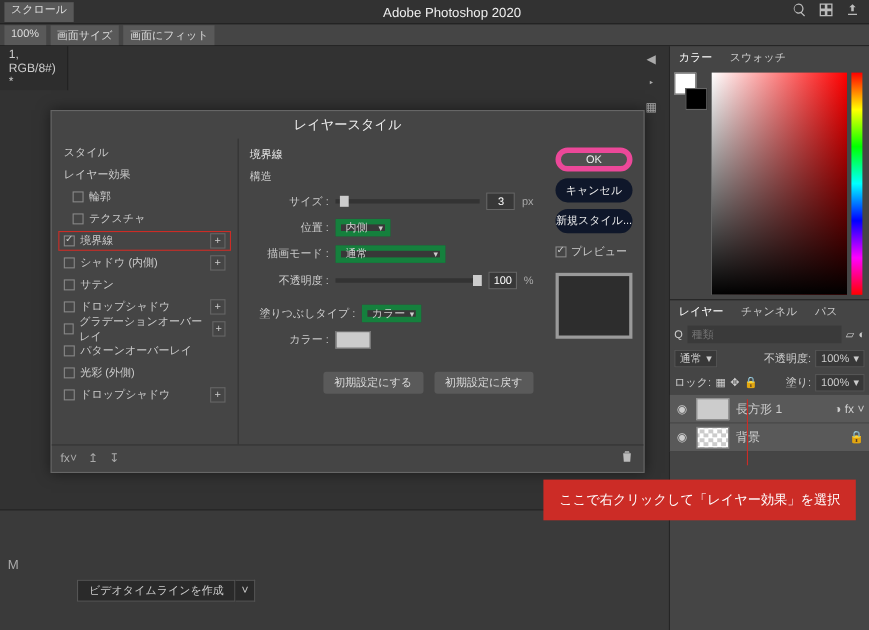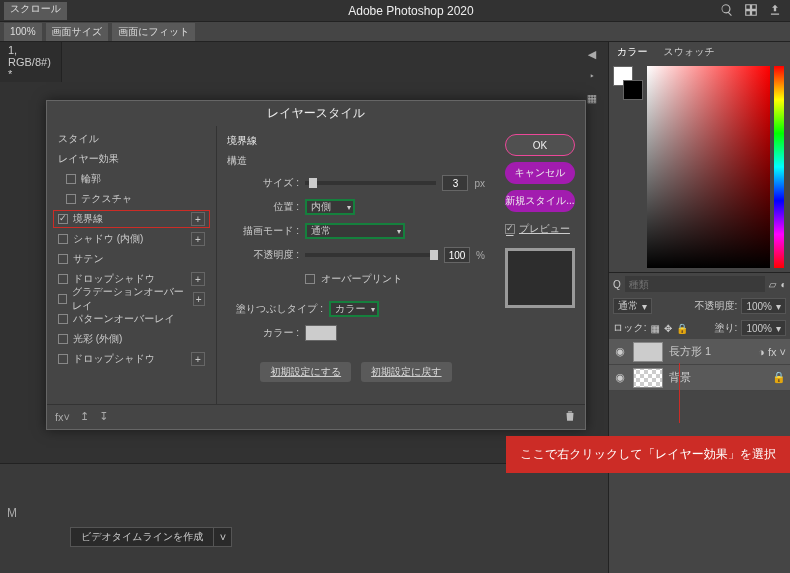--- a/index.html
+++ b/index.html
@@ -24,21 +24,21 @@
   .layers-section { border-top: 1px solid #222; }
   .layers-row { display:flex; height: 22px; align-items:center; padding: 0 4px; font-size:10px; gap:4px; }
   .q-search { flex:1; background:#3a3a3a; border:none; color:#ccc; height:16px; padding:0 4px; font-size:10px; }
   .dropdown-pill { background:#383838; border:1px solid #555; color:#ccc; height:16px; padding:0 4px; font-size:10px; display:flex; align-items:center; gap:4px; }
   .layer-item { display:flex; align-items:center; height:26px; padding:0 4px; gap:6px; background:#595959; border-bottom:1px solid #444; }
   .layer-item:first-of-type { background:#3a3a3a; }
   .eye { width:14px; text-align:center; cursor:pointer; }
   .layer-thumb { width:30px; height:20px; background:#ccc; border:1px solid #888; }
   .bg-thumb { background: repeating-conic-gradient(#ccc 0 25%, #fff 0 50%) 50% / 8px 8px; }
   .layer-item .name { flex:1; }
-  .callout { position:absolute; right:0; bottom:100px; background:#cc2c26; color:#fff; font-size:12px; padding:10px 14px; z-index:20; }
+  .callout { position:absolute; right:12px; bottom:100px; background:#cc2c26; color:#fff; font-size:12px; padding:10px 14px; z-index:20; }
   .callout-line { position:absolute; background:#cc2c26; width:1px; height:60px; right:110px; bottom:150px; z-index:20; }
   .timeline { position:absolute; left:0; bottom:0; right:182px; height:110px; background:#3a3a3a; border-top:1px solid #222; }
   .tl-btn { position:absolute; left:70px; bottom:26px; display:flex; }
   .tl-create { background:#2a2a2a; border:1px solid #555; color:#ccc; height:20px; padding:0 10px; font-size:10px; }
   .tl-chev { background:#2a2a2a; border:1px solid #555; border-left:none; color:#ccc; width:18px; height:20px; display:flex; align-items:center; justify-content:center; }
   .tl-left-icons { position:absolute; left:0; top:42px; width:24px; display:flex; flex-direction:column; align-items:center; gap:10px; font-family:monospace; font-size:12px; color:#aaa; }
   .dialog { position:absolute; left:46px; top:100px; width:540px; height:330px; background:#454545; box-shadow: 0 0 12px rgba(0,0,0,.5); border:1px solid #666; z-index:10; }
   .dialog-title { text-align:center; font-size:12px; padding:4px 0; color:#eee; }
   .dialog-body { display:flex; height:278px; }
   .style-list { width:170px; border-right:1px solid #333; padding:4px 6px; display:flex; flex-direction:column; gap:2px; font-size:10px; overflow:hidden; }
@@ -50,30 +50,30 @@
   .cb.ck::after { content:"✓"; color:#ccc; font-size:9px; position:relative; top:-3px; left:0; }
   .plus { margin-left:auto; color:#ccc; border:1px solid #666; width:14px; height:14px; display:flex; align-items:center; justify-content:center; font-size:10px; }
   .settings-col { flex:1; padding:8px 10px; display:flex; flex-direction:column; gap:6px; font-size:10px; }
   .settings-section-title { color:#eee; }
   .field-row { display:flex; align-items:center; gap:6px; height:18px; }
   .field-label { width:72px; text-align:right; color:#ccc; }
   .slider { flex:1; height:4px; background:#333; position:relative; }
   .slider-thumb { position:absolute; top:-3px; width:8px; height:10px; background:#ccc; }
   .val-input { width:26px; height:16px; background:#383838; border:1px solid #666; color:#fff; text-align:center; font-size:10px; }
   .unit { color:#aaa; }
-  .sel { background:#383838; border:2px solid #15803d; color:#ccc; height:16px; padding:0 10px 0 4px; font-size:10px; position:relative; min-width:50px; display:flex; align-items:center; }
+  .sel { background:#383838; border:5px solid #15803d; color:#ccc; height:16px; padding:0 10px 0 4px; font-size:10px; position:relative; min-width:50px; display:flex; align-items:center; }
   .sel::after { content:"▾"; position:absolute; right:2px; font-size:8px; }
   .color-swatch { width:32px; height:16px; border:1px solid #666; background:#ccc; }
   .preview-box { align-self:center; width:70px; height:60px; border:3px solid #9a9a9a; background:#2d2d2d; margin-top:6px; }
-  .defaults-row { display:flex; gap:10px; justify-content:center; margin-top:14px;text-decoration:underline; }
+  .defaults-row { display:flex; gap:10px; justify-content:flex-end; margin-top:14px; }
   .defaults-row button { background:#5a5a5a; border:none; color:#ddd; height:20px; padding:0 10px; font-size:10px; border-radius:3px; cursor:pointer; }
   .btn-col { width:90px; padding:8px 10px; display:flex; flex-direction:column; gap:6px; font-size:10px; }
-  .btn-col button { background:#a21caf; border:none; color:#eee; height:22px; border-radius:11px; font-size:10px; cursor:pointer; }
-  .btn-col button.primary { background:#505050; border:1px solid #ec4899; }
-  .preview-ck { display:flex; align-items:center; gap:4px; margin-top:4px;text-decoration:underline; }
+  .btn-col button { background:#0f172a; border:none; color:#eee; height:22px; border-radius:11px; font-size:10px; cursor:pointer; }
+  .btn-col button.primary { background:#505050; border:5px solid #ec4899; }
+  .preview-ck { display:flex; align-items:center; gap:4px; margin-top:4px; }
   .dialog-footer { height:24px; border-top:1px solid #333; display:flex; align-items:center; padding:0 8px; gap:10px; color:#aaa; }
   .dialog-footer .trash { margin-left:auto; }
   svg { width:14px; height:14px; fill:#bbb; }
   .tool-icons { position:absolute; left:582px; top:46px; width:20px; display:flex; flex-direction:column; align-items:center; gap:6px; }
   .tool-icons .ico { width:16px; height:16px; color:#aaa; font-size:11px; text-align:center; line-height:16px; }
 </style>
 </head>
 <body>
 
 <div class="topbar">
@@ -114,20 +114,25 @@
   <div class="color-picker-area">
     <div class="swatch-wrap">
       <div class="mini-swatch"></div>
       <div class="mini-swatch b"></div>
     </div>
     <div class="sat-box"></div>
     <div class="hue-bar"></div>
   </div>
 
   <div class="layers-section">
+    <div class="panel-tabs">
+      <div class="panel-tab active">レイヤー</div>
+      <div class="panel-tab">チャンネル</div>
+      <div class="panel-tab">パス</div>
+    </div>
     <div class="layers-row">
       <span>Q</span>
       <input class="q-search" placeholder="種類" style="">
       <span>▱</span>
       <span>◐</span>
 
     </div>
     <div class="layers-row">
       <div class="dropdown-pill">
           <span>通常</span>
@@ -255,25 +260,20 @@
           </div>
       </div>
       <div class="field-row">
         <div class="field-label">不透明度 :</div>
         <div class="slider">
             <div class="slider-thumb" style="right:0"></div>
           </div>
         <input class="val-input" value="100" style="">
         <span class="unit">%</span>
       </div>
-      <div class="field-row">
-        <div class="field-label"></div>
-        <span class="cb"></span>
-        <span>オーバープリント</span>
-      </div>
       <div class="field-row" style="margin-top:6px">
         <div class="field-label" style="width:96px">塗りつぶしタイプ :</div>
         <div class="sel">
             <span>カラー</span>
           </div>
       </div>
       <div class="field-row">
         <div class="field-label">カラー :</div>
         <div class="color-swatch"></div>
       </div>

